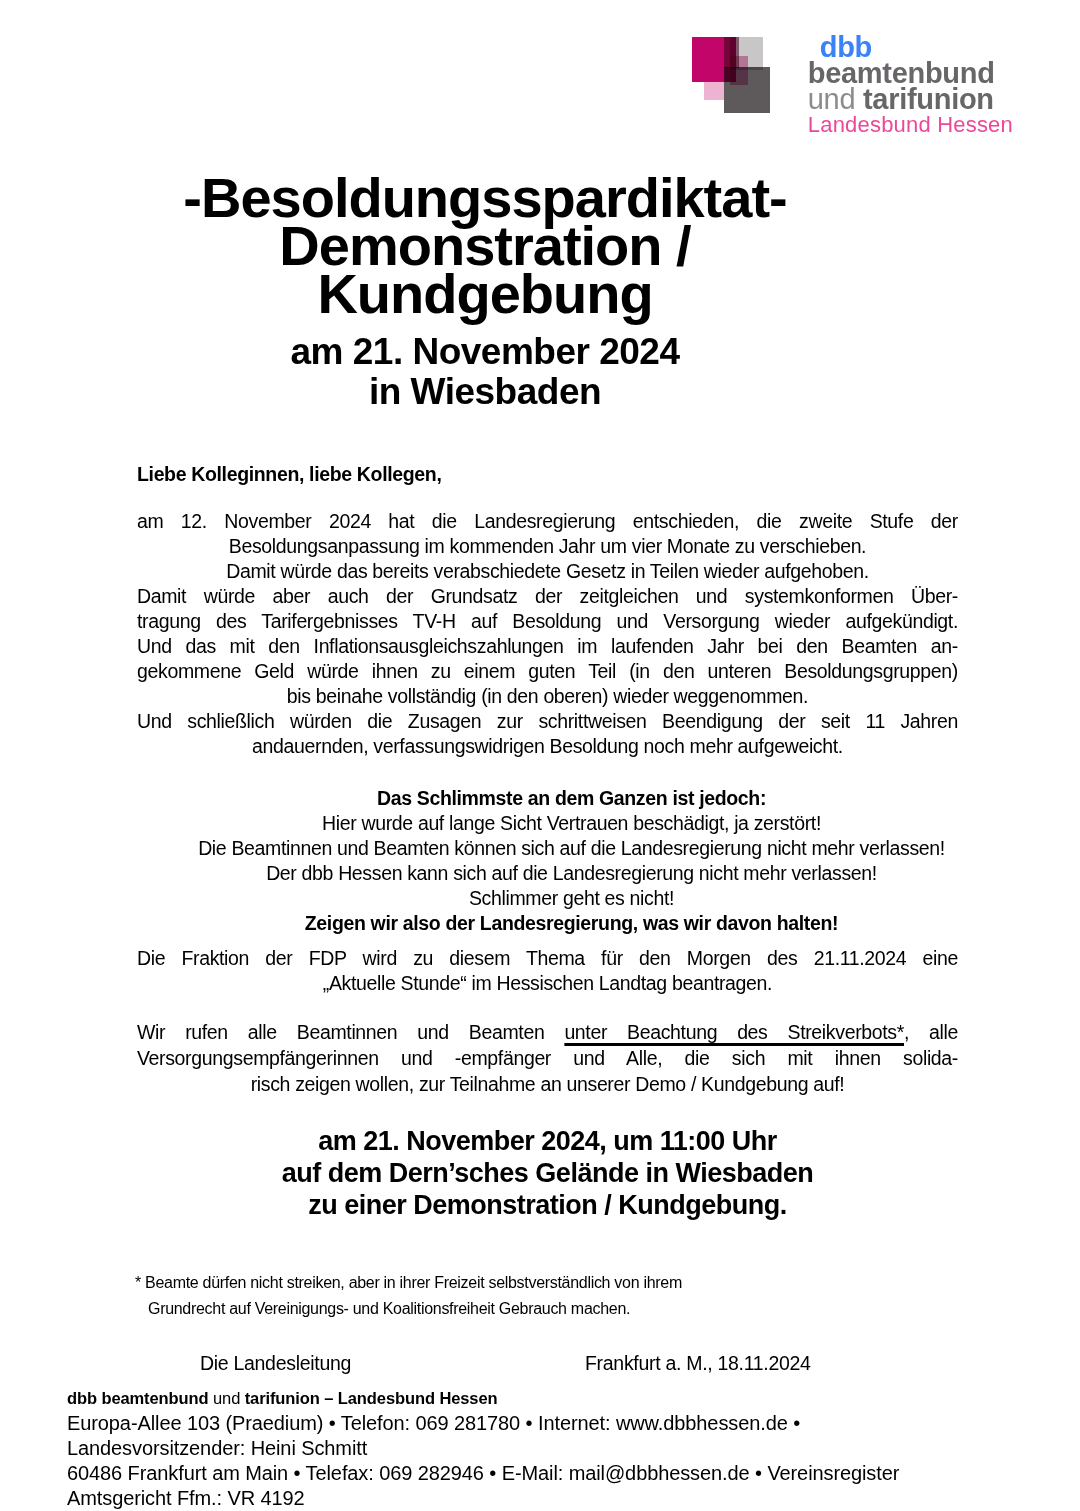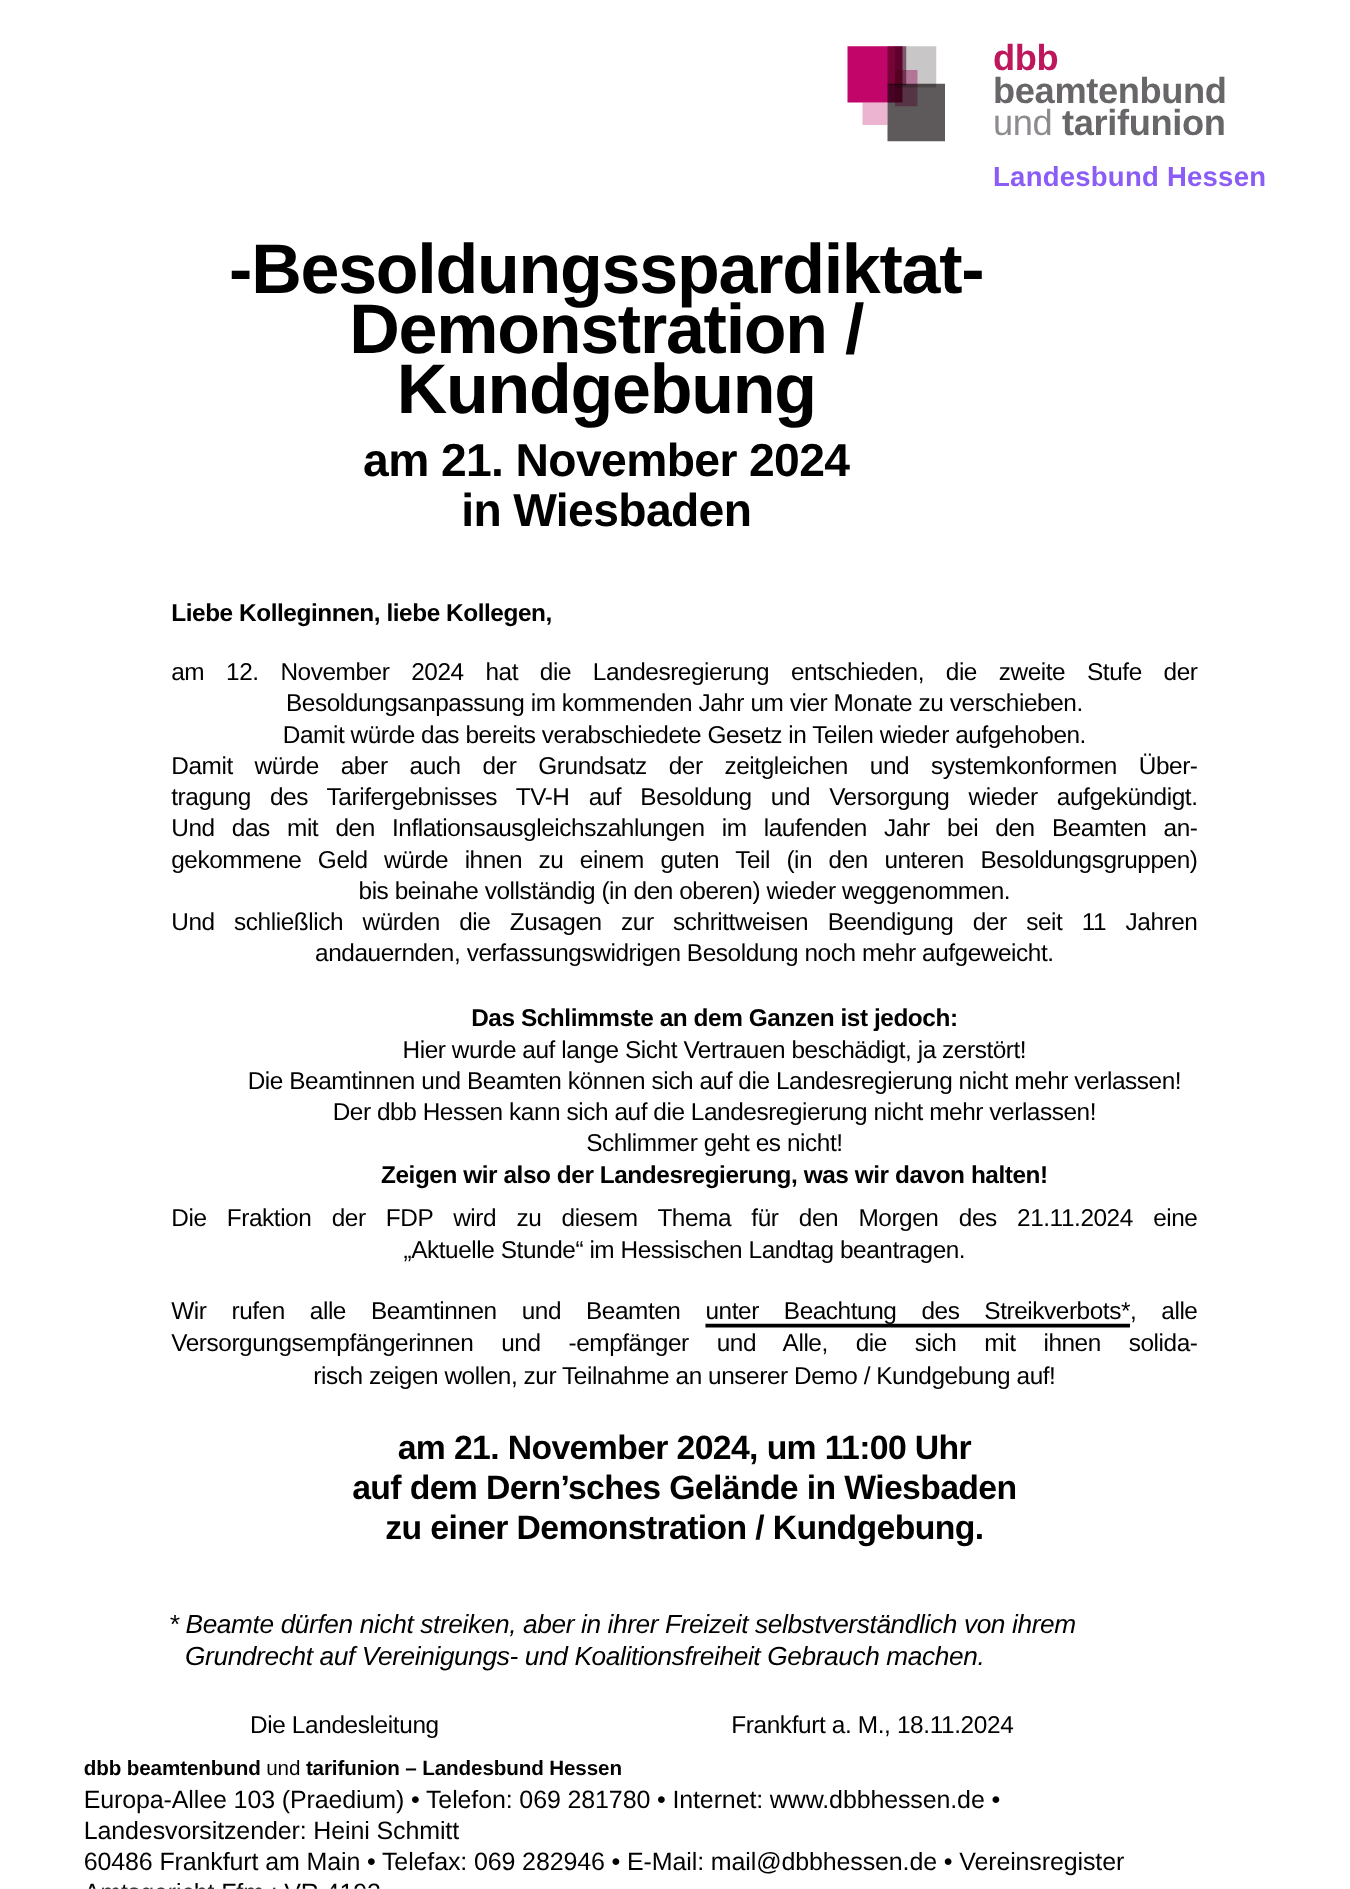--- a/index.html
+++ b/index.html
@@ -20,24 +20,24 @@
   .logo-art .sq { position: absolute; mix-blend-mode: multiply; }
   .sq-gray-light  { left: 43px; top: 1px;  width: 33px; height: 33px; }
   .sq-magenta     { left: 5px;  top: 1px;  width: 44px; height: 45px; }
   .sq-darkred     { left: 37px; top: 1px;  width: 15px; height: 31px; }
   .sq-pink        { left: 43px; top: 20px; width: 18px; height: 29px; }
   .sq-pink-light  { left: 17px; top: 46px; width: 20px; height: 18px; }
   .sq-gray-dark   { left: 37px; top: 31px; width: 46px; height: 46px; }
 
   .logo-text { display: flex; flex-direction: column; }
   .logo-line { font-size: 29px; font-weight: 700; line-height: 26px; letter-spacing: -0.3px; }
-  .logo-dbb { color: #be185d; }
+  .logo-dbb { color: #3b82f6; margin-left: 12px; }
   .logo-gray { color: #696669; }
   .logo-und { font-weight: 400; color: #8e8b8e; }
-  .logo-sub { font-size: 22px; font-weight: 700; color: #8b5cf6; margin-top: 17px; letter-spacing: 0.2px; }
+  .logo-sub { font-size: 22px; font-weight: 400; color: #ec4899; letter-spacing: 0.2px; }
 
   
   .title-block { width: 696px; margin: 36px 0 0 137px; text-align: center; }
   .title-line { font-size: 56px; font-weight: 700; line-height: 48px; letter-spacing: -1px; }
   .date-block { margin-top: 14px; }
   .date-line { font-size: 37px; font-weight: 700; line-height: 40px; letter-spacing: -0.5px; }
 
   
   .content { width: 821px; margin-left: 137px; font-size: 19.5px; line-height: 25px; letter-spacing: -0.35px; }
   .greeting { margin-top: 50px; font-weight: 700; }
@@ -46,21 +46,21 @@
   .jl { white-space: normal; text-align: justify; text-align-last: justify; }
   .statements { margin-top: 27px; margin-left: 48px; }
   .bold { font-weight: 700; }
   .fdp { margin-top: 10px; }
   .call { margin-top: 23px; font-weight: 400; line-height: 26px; }
   .u { text-decoration: underline; text-decoration-thickness: 2.5px; text-underline-offset: 4px; }
 
   .meeting { width: 821px; margin: 28px 0 0 137px; text-align: center; }
   .meeting-line { font-size: 27px; font-weight: 700; line-height: 32px; letter-spacing: -0.5px; }
 
-  .footnote { width: 821px; margin: 49px 0 0 135px; font-size: 21px; line-height: 26px; letter-spacing: -0.3px; font-style: italic; }
+  .footnote { width: 821px; margin: 49px 0 0 135px; font-size: 16px; line-height: 26px; letter-spacing: -0.3px; }
   .footnote-l2 { padding-left: 13px; }
 
   .signature { width: 821px; margin: 30px 0 0 137px; position: relative; font-size: 19.5px; letter-spacing: -0.3px; }
   .sig-left { position: absolute; left: 63px; top: 0; }
   .sig-right { position: absolute; left: 448px; top: 0; }
 
   
   .footer { width: 860px; margin: 64px 0 0 67px; letter-spacing: -0.1px; }
   .footer-brand { font-size: 16.5px; line-height: 25px; }
   .footer-brand .b { font-weight: 700; }

